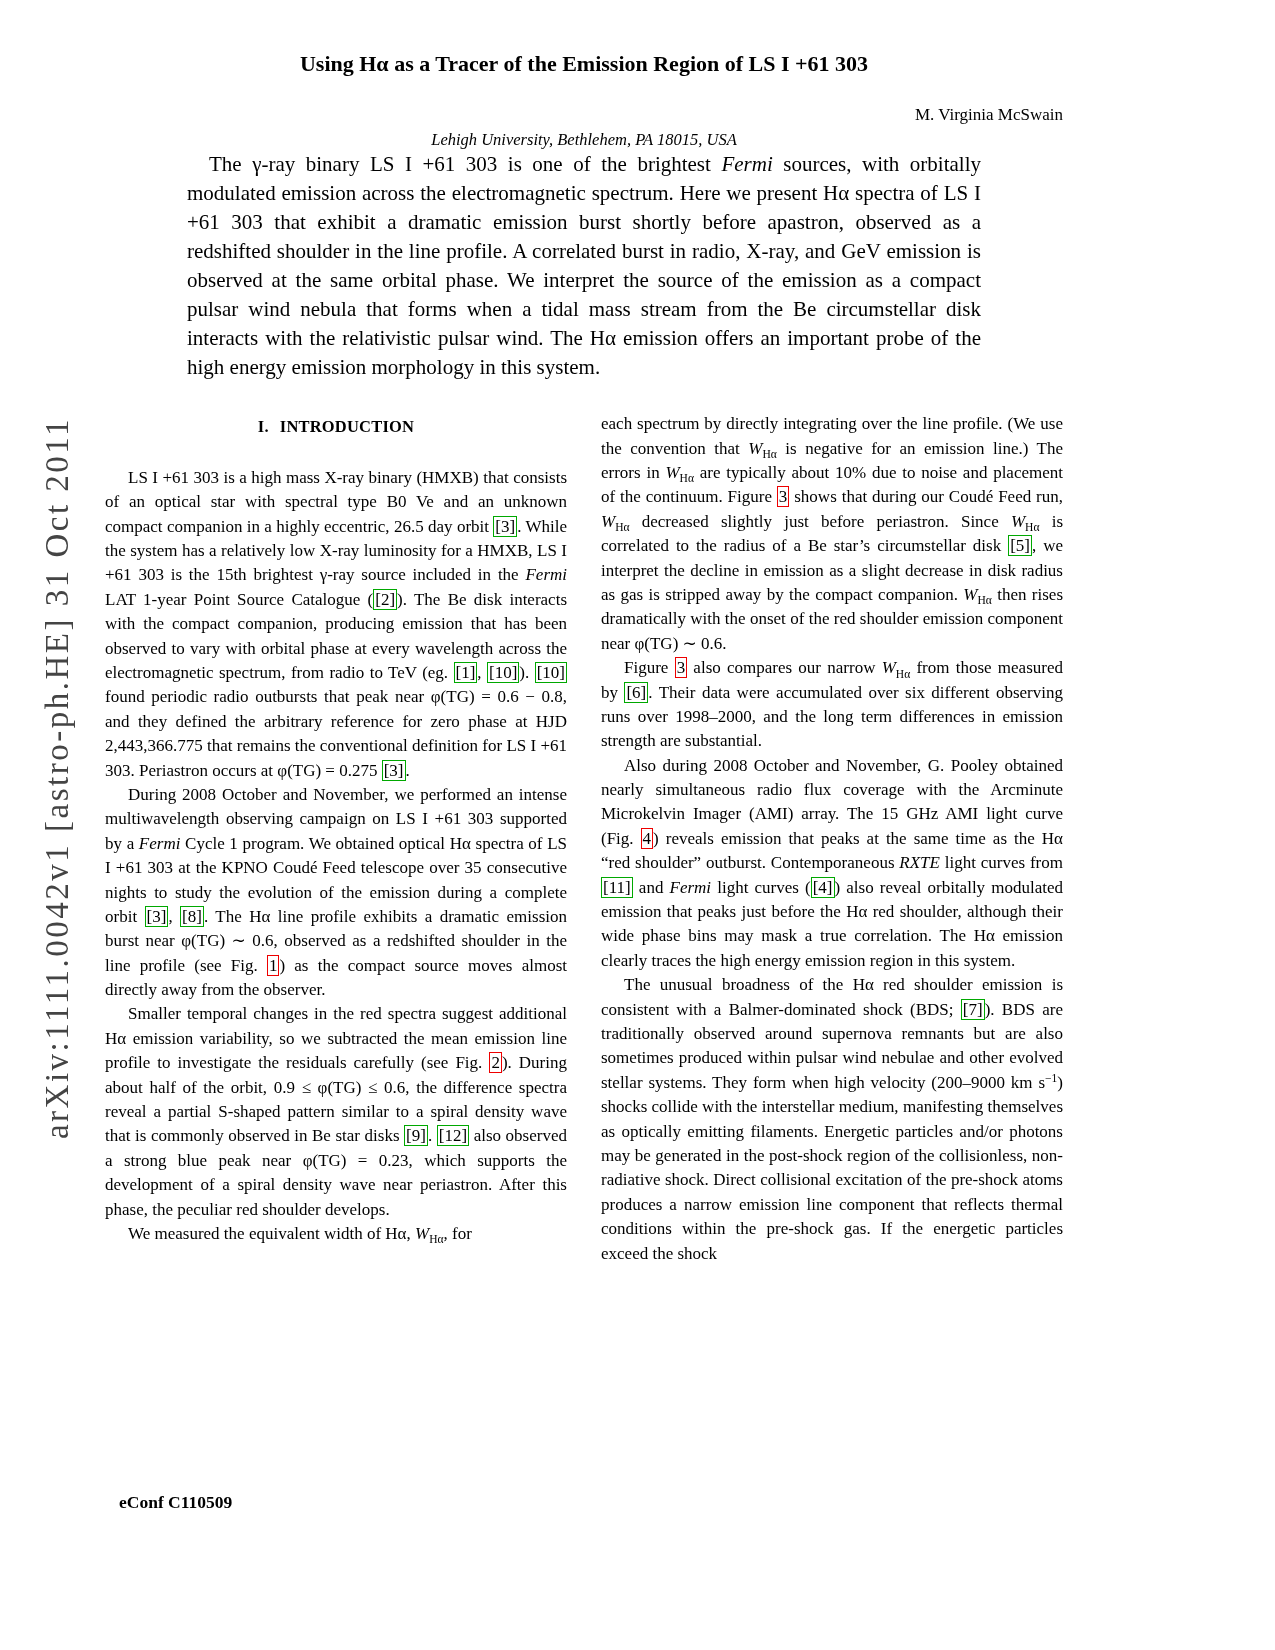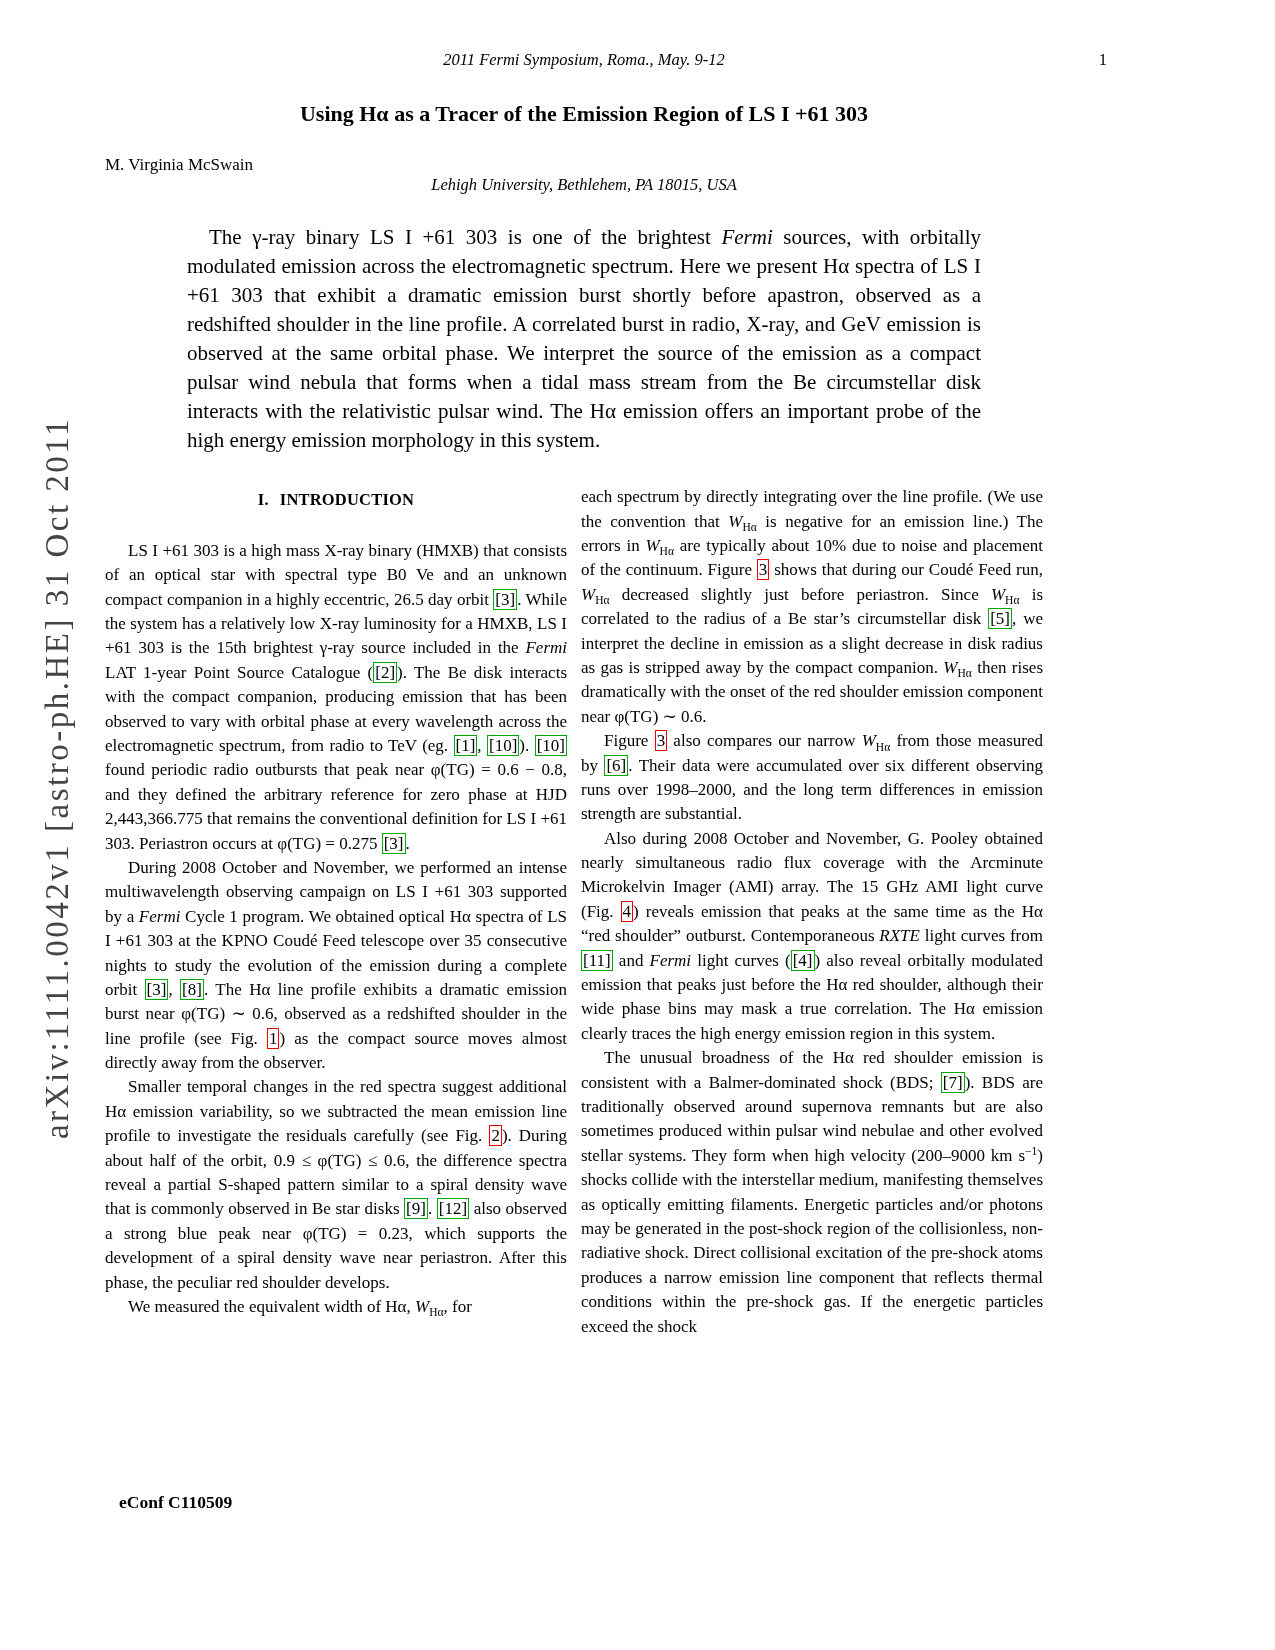--- a/index.html
+++ b/index.html
@@ -32,31 +32,31 @@
     top: 0;
     font-style: normal;
   }
   .title {
     text-align: center;
     font-size: 22px;
     font-weight: bold;
     margin: 0 30px 26px 30px;
     line-height: 1.3;
   }
-  .author { text-align: left; font-size: 17px; }
-  .affiliation { text-align: center; font-style: italic; font-size: 16.5px; margin-bottom: 28px; }
+  .author { text-align: right; font-size: 17px; margin-bottom: 5px; }
+  .affiliation { text-align: center; font-style: italic; font-size: 16.5px; }
   .abstract {
     margin: 0 82px 30px 82px;
     font-size: 21px;
     line-height: 1.385;
     text-align: justify;
     text-indent: 22px;
     hyphens: auto;
   }
-  .columns { display: flex; gap: 14px; }
+  .columns { display: flex; gap: 34px; justify-content: flex-end; }
   .col {
     width: 462px;
     font-size: 17px;
     line-height: 1.435;
     text-align: justify;
     hyphens: auto;
   }
   .para { margin: 0; }
   .para.indent { text-indent: 23px; }
   .section-heading {
@@ -113,24 +113,20 @@
 </style>
 </head>
 <body>
 
 <div class="page">
 
   <div class="arxiv-stamp">arXiv:1111.0042v1  [astro-ph.HE]  31 Oct 2011</div>
 
   <div class="content">
 
-    <div class="running-header">
-      <span class="conf">2011 Fermi Symposium, Roma., May. 9-12</span>
-      <span class="pagenum">1</span>
-    </div>
 
     <h1 class="title">Using Hα as a Tracer of the Emission Region of LS I +61 303</h1>
 
     <div class="author">M. Virginia McSwain</div>
 
     <div class="affiliation">Lehigh University, Bethlehem, PA 18015, USA</div>
 
     <div class="abstract"><span>The γ-ray binary LS I +61 303 is one of the brightest </span><em>Fermi</em><span> sources, with orbitally modulated emission across the electromagnetic spectrum. Here we present Hα spectra of LS I +61 303 that exhibit a dramatic emission burst shortly before apastron, observed as a redshifted shoulder in the line profile. A correlated burst in radio, X-ray, and GeV emission is observed at the same orbital phase. We interpret the source of the emission as a compact pulsar wind nebula that forms when a tidal mass stream from the Be circumstellar disk interacts with the relativistic pulsar wind. The Hα emission offers an important probe of the high energy emission morphology in this system.</span></div>
 
     <div class="columns">

